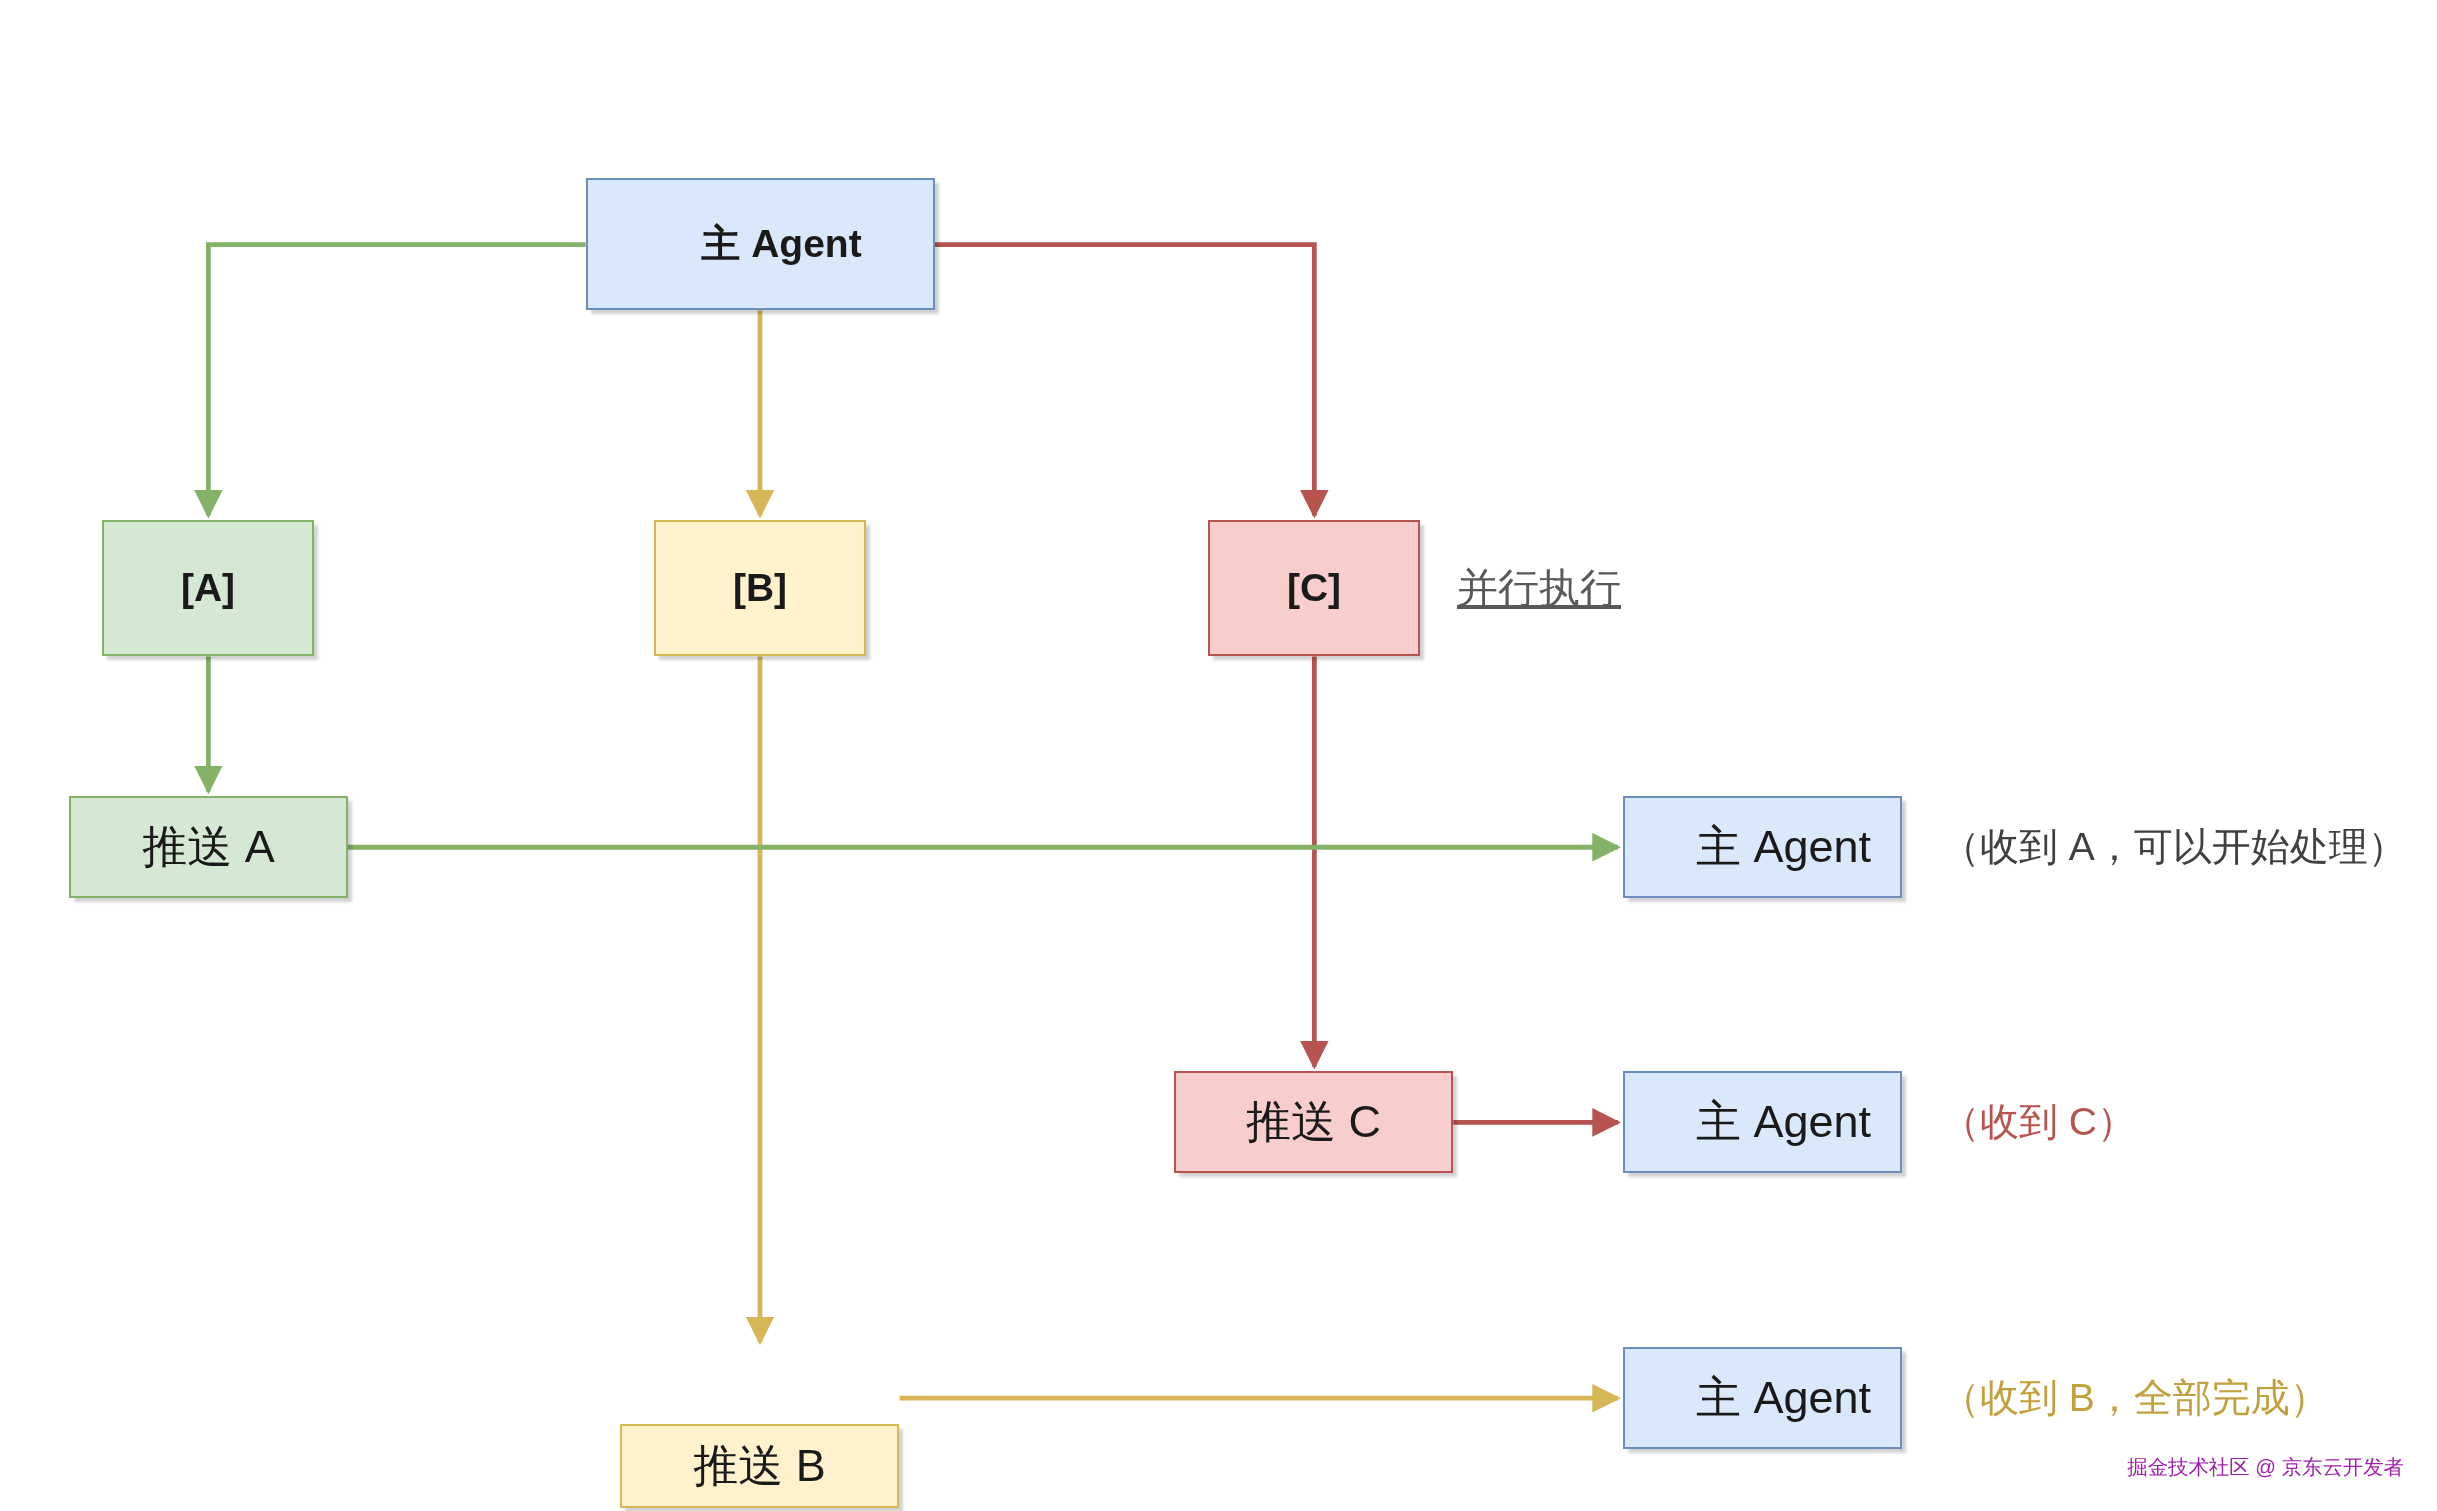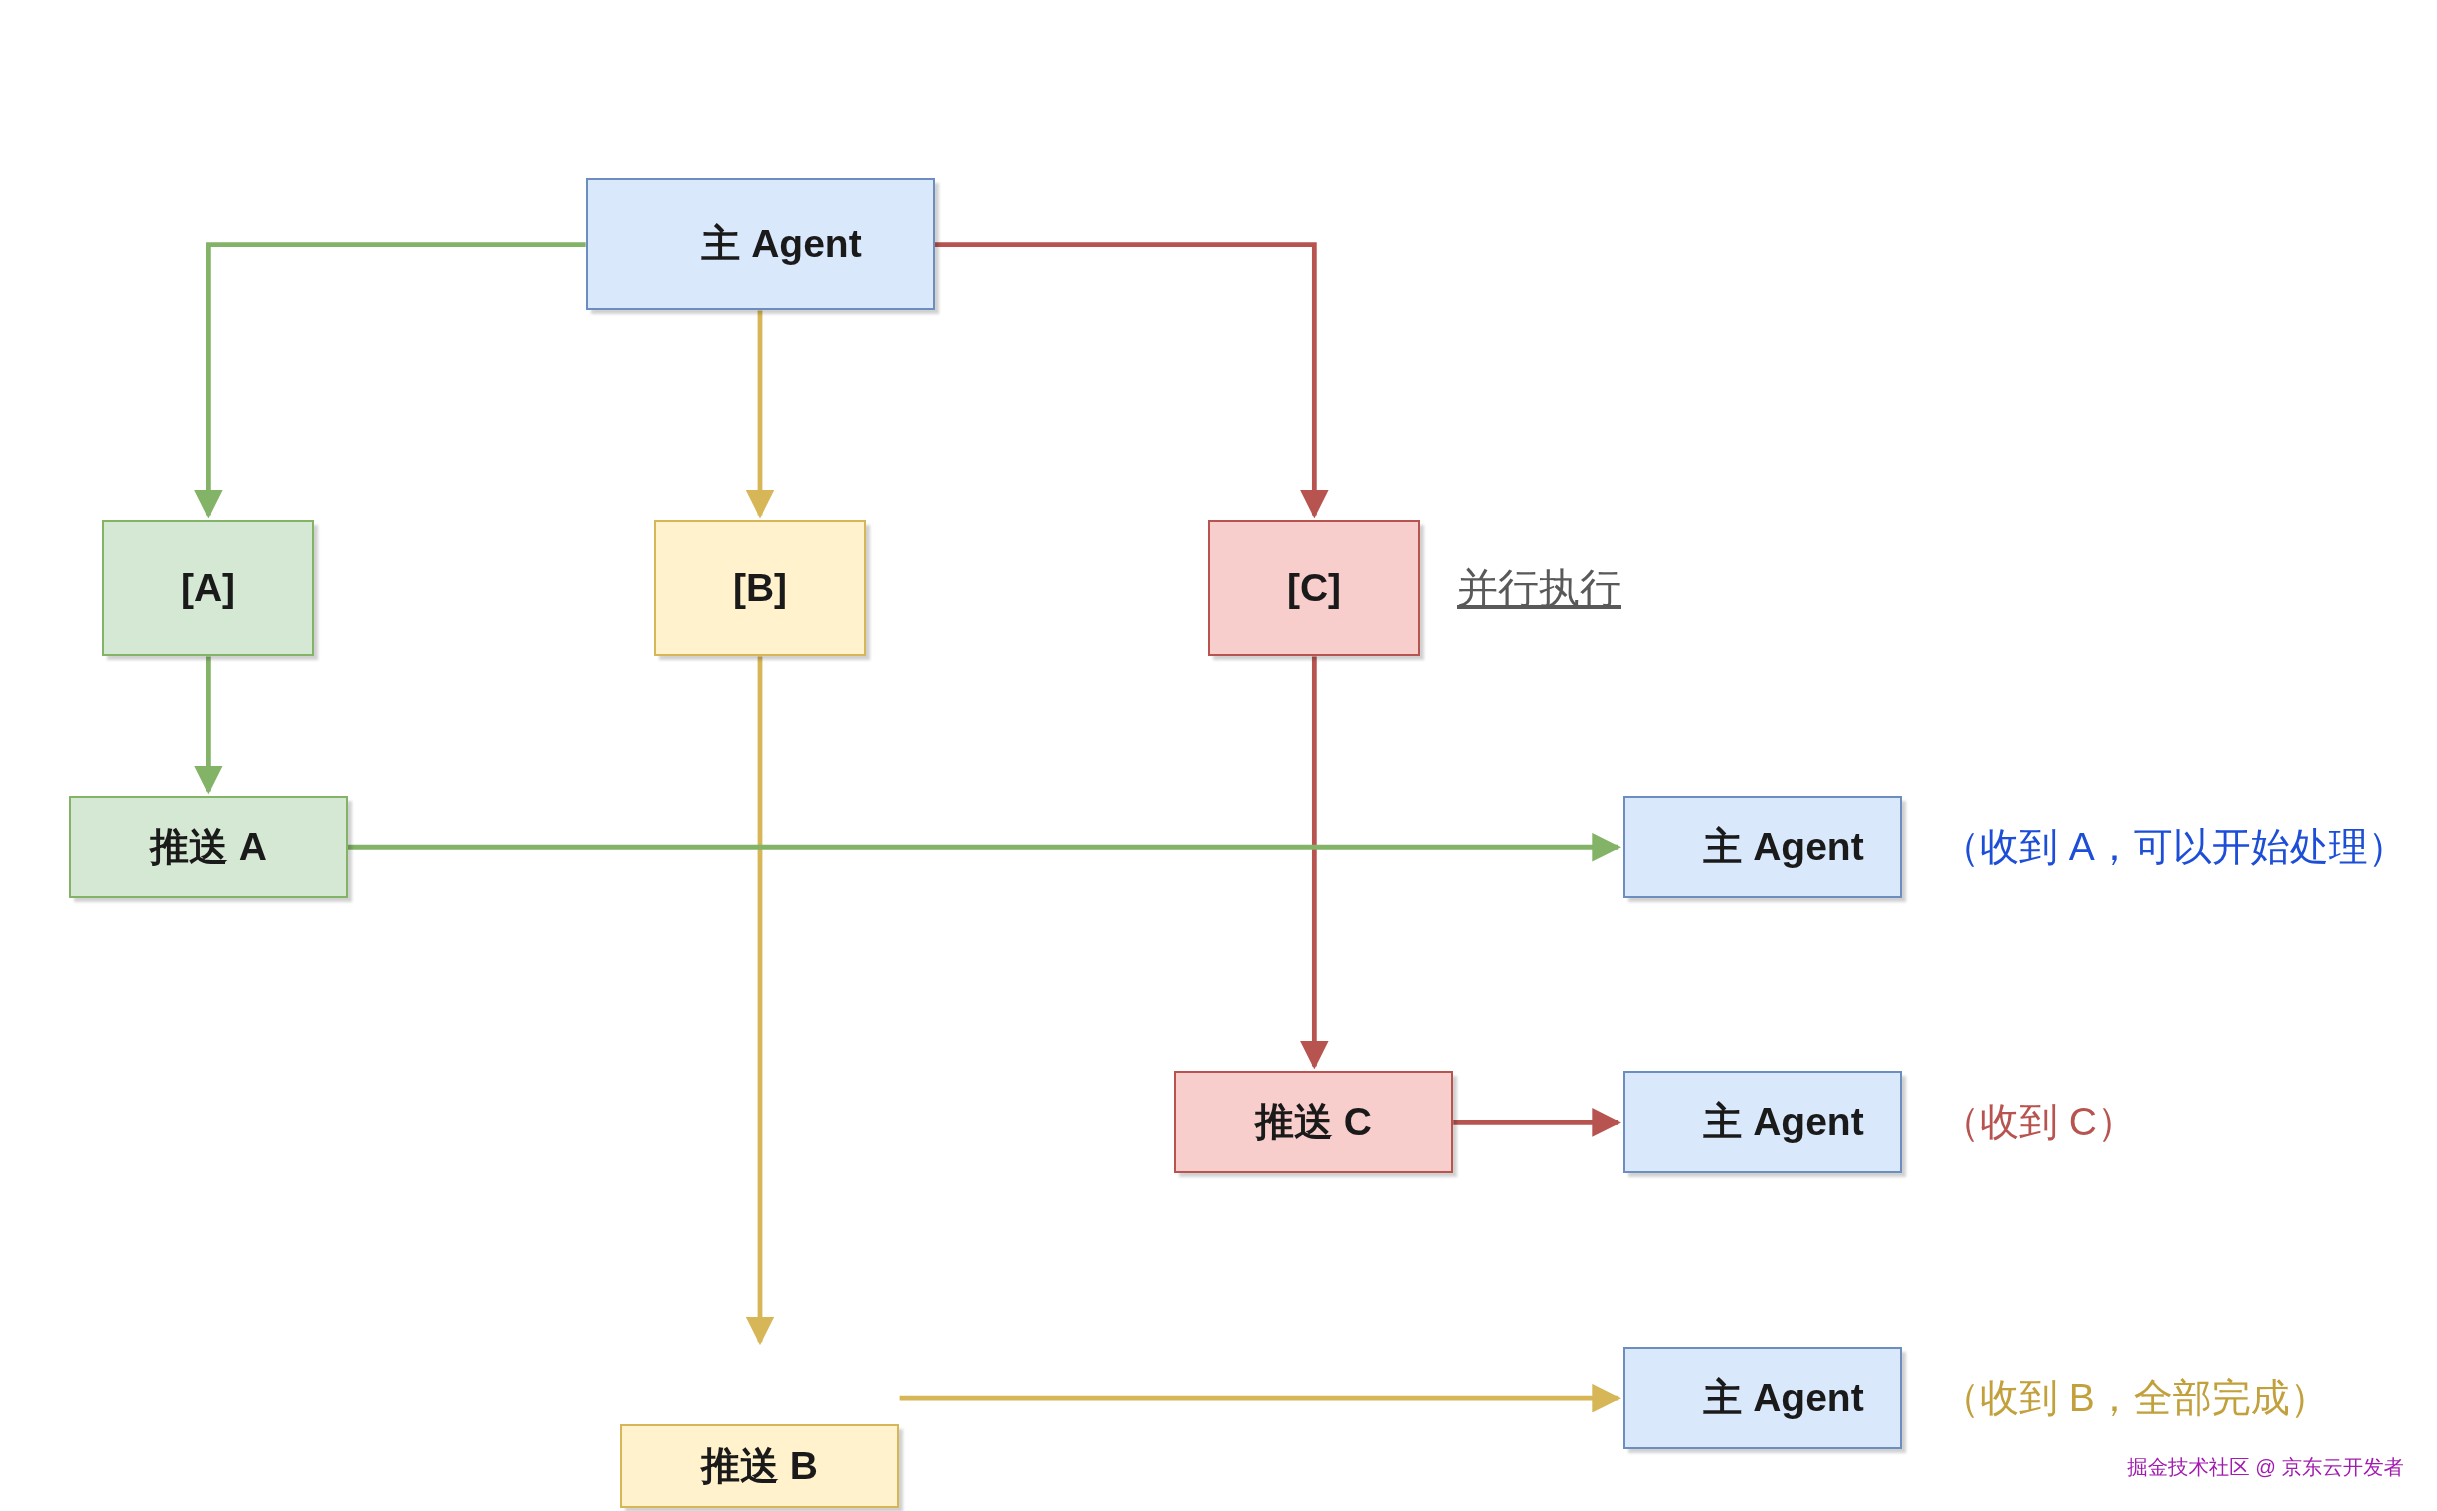--- a/index.html
+++ b/index.html
@@ -36,24 +36,23 @@
   .r { stroke: #b85450; }
 
   .node {
     position: absolute;
     display: flex;
     align-items: center;
     justify-content: center;
     box-sizing: border-box;
     border: 2.7px solid #000;
     box-shadow: 4.8px 4.8px 2.7px rgba(0,0,0,0.18);
-    font-size: 39px;
+    font-size: 45px;
     color: #1a1a1a;
     white-space: nowrap;
-    font-weight: bold;
   }
   .blue   { background: #dae8fc; border-color: #6c8ebf; padding-left: 42px; }
   .green  { background: #d5e8d4; border-color: #82b366; }
   .yellow { background: #fff2cc; border-color: #d6b656; }
   .red    { background: #f8cecc; border-color: #b85450; }
   .bold   { font-weight: bold; font-size: 39px; }
 
   .n-main    { left: 586px;  top: 178px;  width: 349px; height: 132px; }
   .n-a       { left: 102px;  top: 520px;  width: 212px; height: 136px; }
   .n-b       { left: 654px;  top: 520px;  width: 212px; height: 136px; }
@@ -66,21 +65,21 @@
   .n-main-b  { left: 1623px; top: 1347px; width: 279px; height: 102px; }
 
   .ann {
     position: absolute;
     display: flex;
     align-items: center;
     font-size: 39px;
     white-space: nowrap;
   }
   .ann-parallel { left: 1457px; top: 520px;  height: 136px; font-size: 41px; color: #595959; text-decoration: underline; }
-  .ann-a        { left: 1941px; top: 796px; height: 102px; color: #1d4ed8; }
+  .ann-a        { left: 1941px; top: 796px; height: 102px; color: #404040; }
   .ann-c        { left: 1941px; top: 1071px; height: 102px; color: #b85450; }
   .ann-b        { left: 1941px; top: 1347px; height: 102px; color: #c2a03c; }
 
   .watermark {
     position: absolute;
     right: 34px;
     bottom: 31px;
     font-size: 20.4px;
     color: #a21caf;
     white-space: nowrap;

